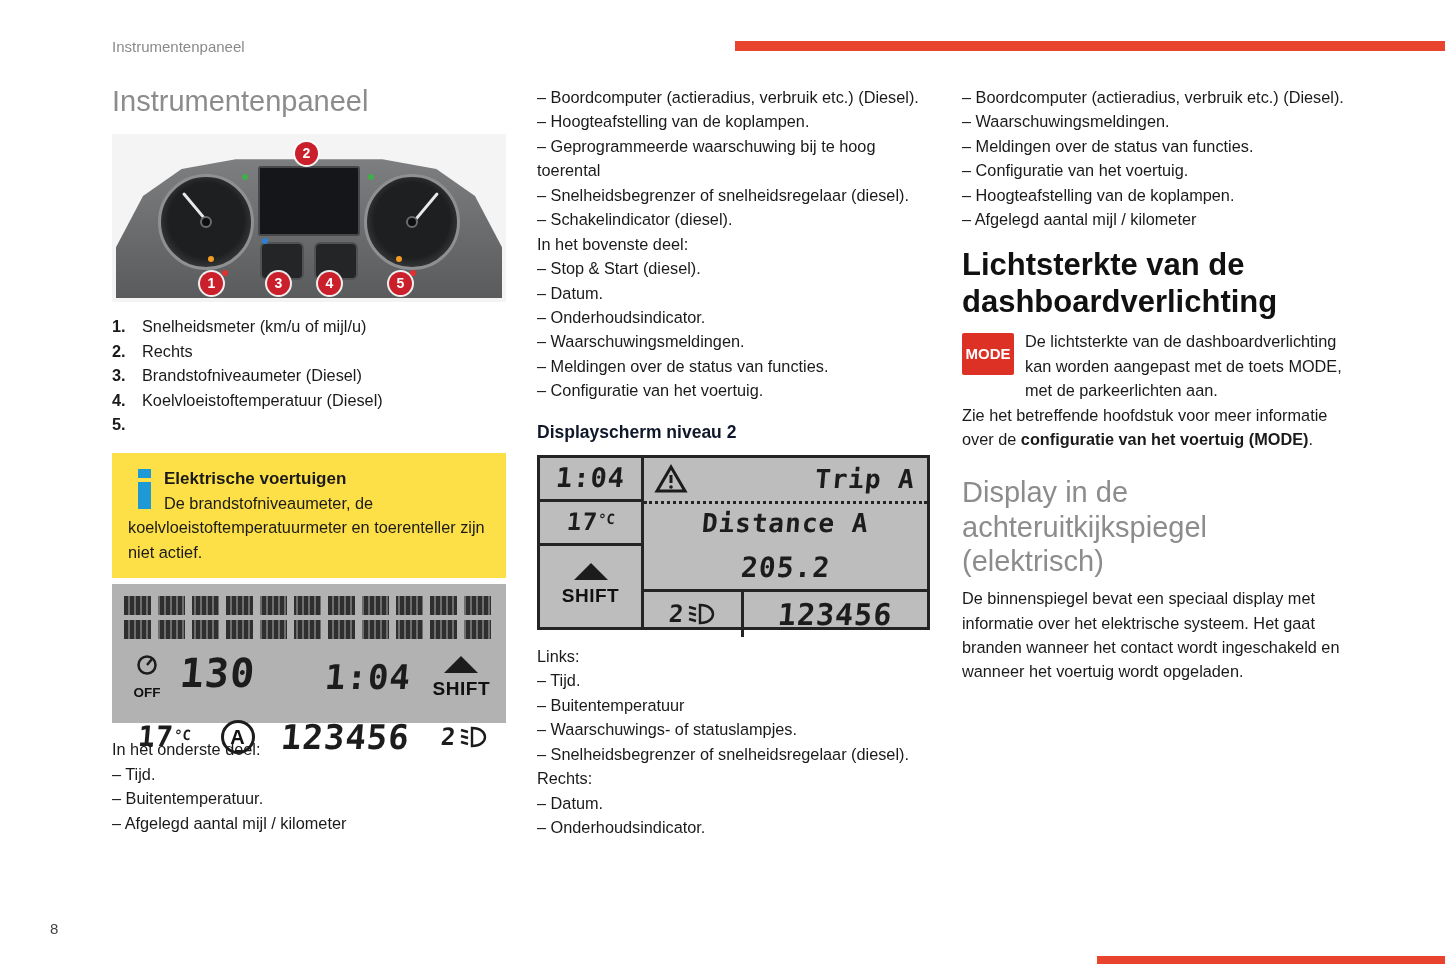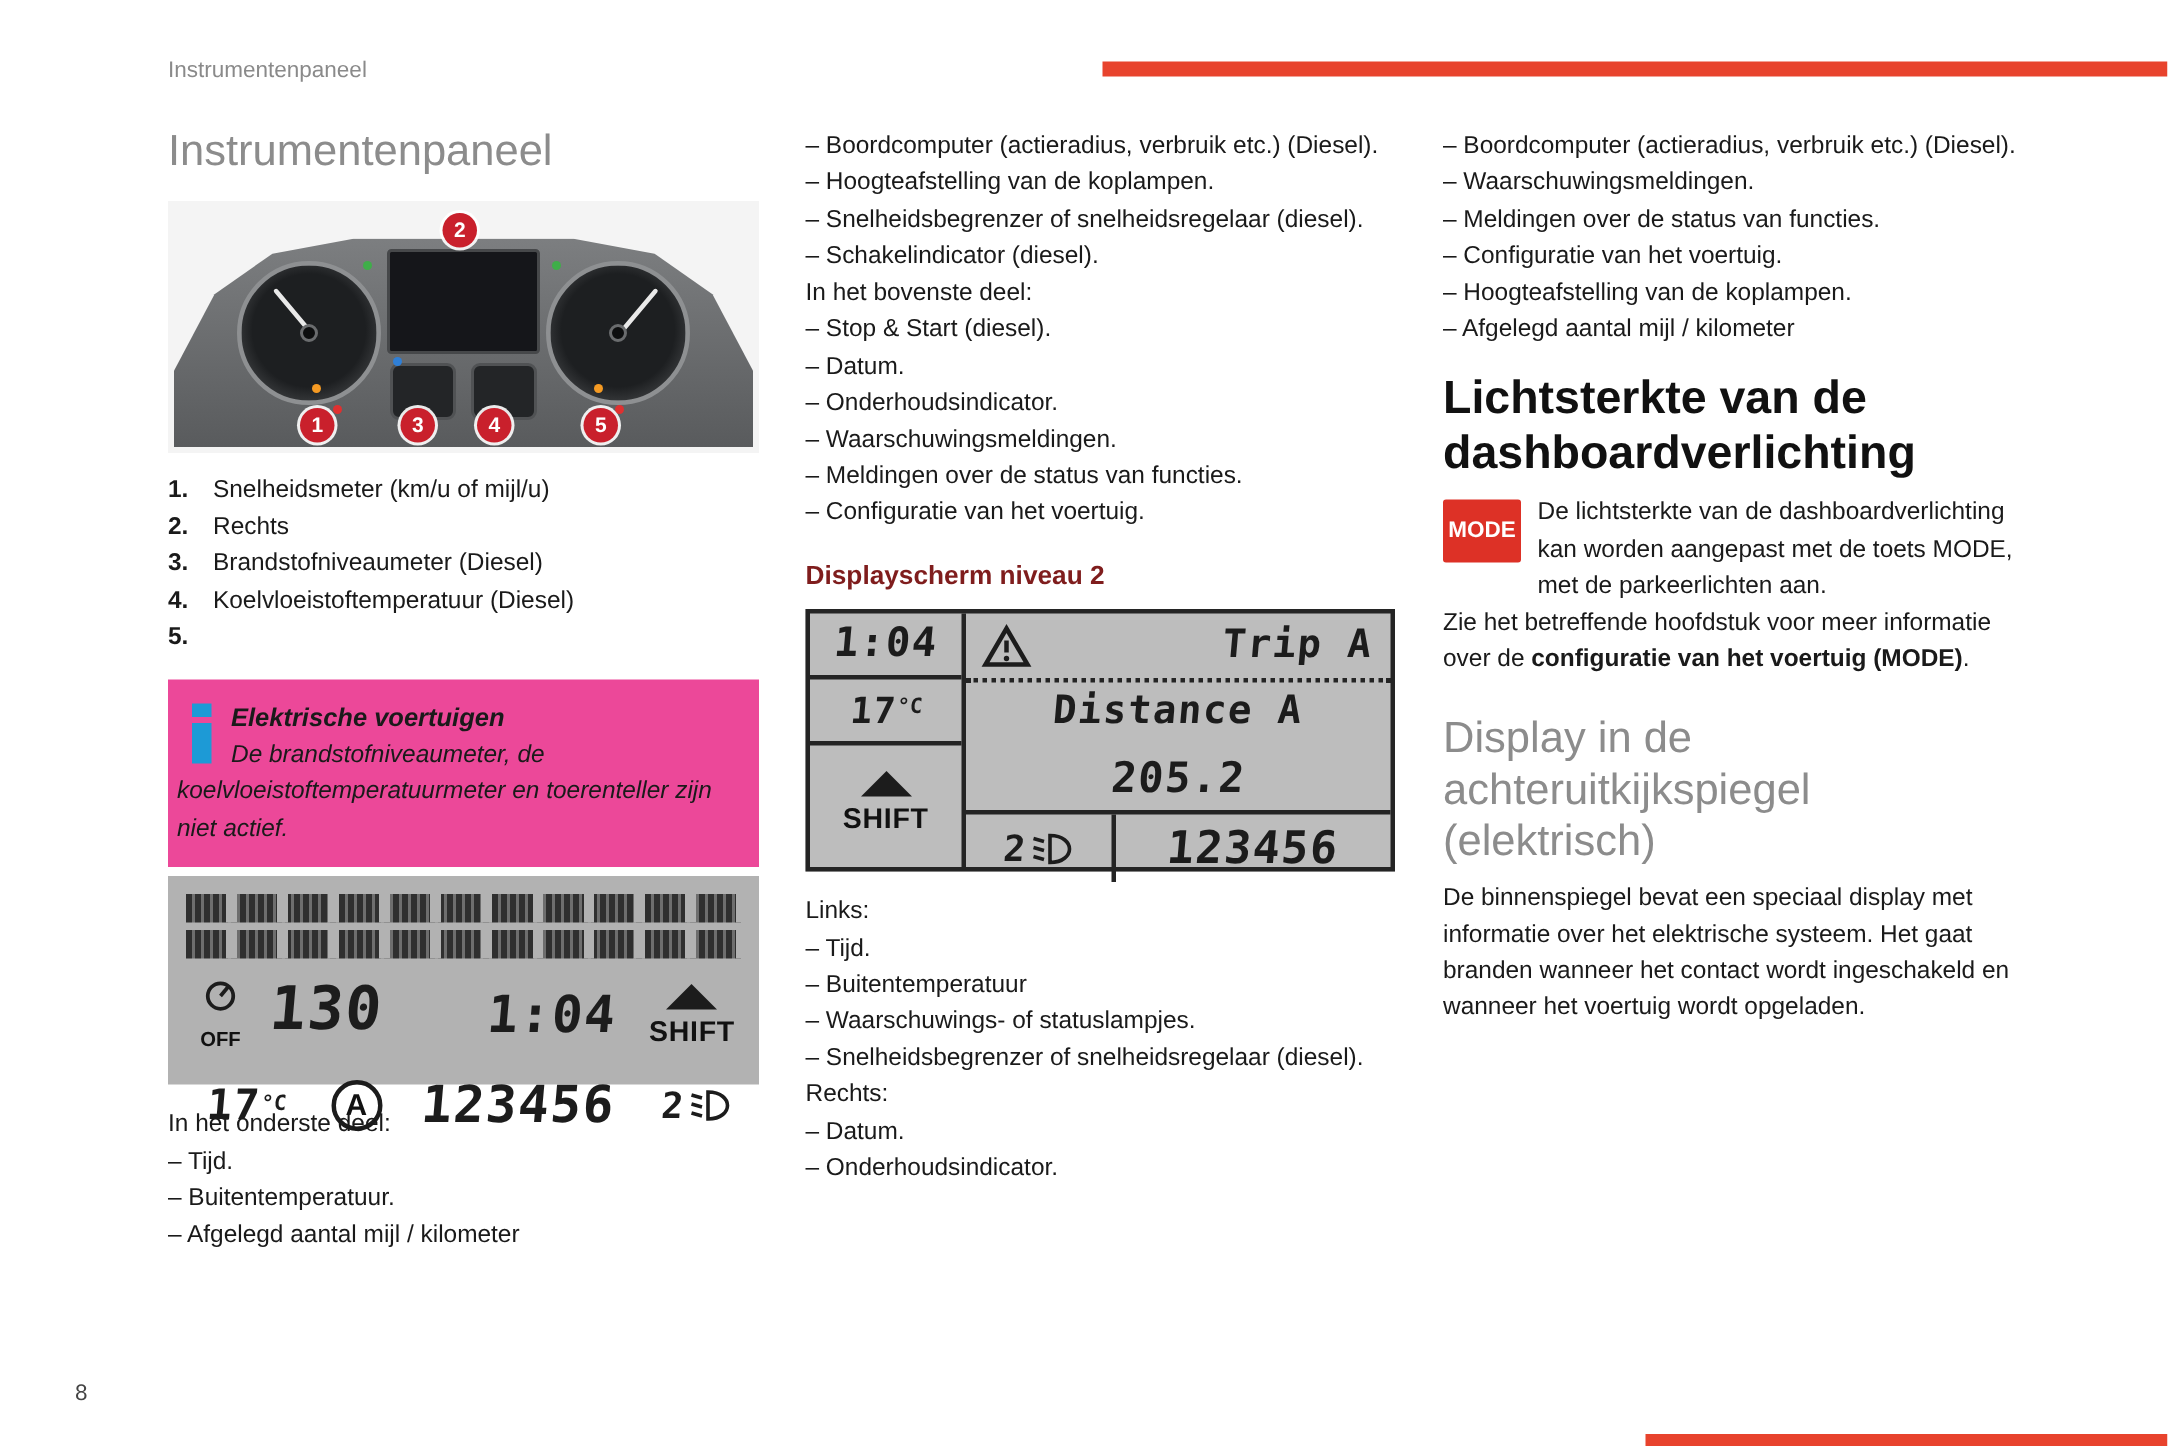--- a/index.html
+++ b/index.html
@@ -13,21 +13,21 @@
   .top-bar { position:absolute; left:735px; top:41px; width:710px; height:10px; background:var(--accent-red,#e8432d); }
   .bottom-bar { position:absolute; left:1097px; top:956px; width:348px; height:8px; background:var(--accent-red,#e8432d); }
   .page-number { position:absolute; left:50px; top:918px; font-size:15px; color:#444; }
 
   .col { position:absolute; top:85px; width:394px; }
   #col1 { left:112px; }
   #col2 { left:537px; width:393px; }
   #col3 { left:962px; }
 
   .main-title { font-size:29px; font-weight:400; color:#8c8c8c; line-height:1.15; margin-bottom:16px; }
-  .sub-heading { font-size:17.5px; font-weight:bold; color:#7f1d1d; margin:16px 0 10px; }
+  .sub-heading { font-size:17.5px; font-weight:bold; color:#0f172a; margin:16px 0 10px; }
   .h-dark { font-size:31px; font-weight:bold; color:#111; line-height:1.22; margin:14px 0 8px; }
   .h-gray { font-size:29px; font-weight:400; color:#8c8c8c; line-height:1.18; margin:24px 0 8px; }
 
   .plain-list div { }
   .legend-row { display:flex; }
   .legend-num { width:30px; font-weight:bold; flex:0 0 30px; }
 
   
   .cluster { position:relative; width:394px; height:168px; background:#f4f4f4; margin:10px 0 12px; overflow:hidden; }
   .cluster-body { position:absolute; left:4px; right:4px; top:22px; bottom:4px;
@@ -48,21 +48,21 @@
     border:2px solid #505254; border-radius:6px; }
   .mini-dial-1 { left:148px; } .mini-dial-2 { left:202px; }
   .dot { position:absolute; width:6px; height:6px; border-radius:50%; }
   .dot-g { background:#3fae49; } .dot-o { background:#f59a23; } .dot-r { background:#e03030; } .dot-b { background:#2f7fd6; }
   .callout { position:absolute; width:23px; height:23px; border-radius:50%;
     background:var(--callout-red,#c9202c); color:#fff; font-weight:bold; font-size:14px;
     display:flex; align-items:center; justify-content:center;
     box-shadow:0 0 0 2px rgba(255,255,255,.9); z-index:3; }
 
   
-  .info-box { background:#ec4899; padding:13px 6px 14px; margin:16px 0 6px;font-style:italic; }
+  .info-box { background:#fde047; padding:13px 16px 14px; margin:16px 0 6px; }
   .info-icon { float:left; width:13px; margin:3px 13px 2px 10px; }
   .info-icon .i-dot { width:13px; height:9px; background:var(--info-blue,#1d9ad6); }
   .info-icon .i-stem { width:13px; height:27px; background:var(--info-blue,#1d9ad6); margin-top:4px; }
   .info-title { font-weight:bold; font-size:17px; }
 
   
   .seg { font-family:"DejaVu Sans Mono","Liberation Mono",monospace; font-weight:bold;
     color:#1c1c1c; display:inline-block; transform:skewX(-5deg); letter-spacing:1px; white-space:nowrap; }
   .shift-arrow { width:0; height:0; border-left:17px solid transparent; border-right:17px solid transparent;
     border-bottom:17px solid #1c1c1c; margin:0 auto 2px; }
@@ -207,20 +207,21 @@
     <div>– Tijd.</div>
     <div>– Buitentemperatuur.</div>
     <div>– Afgelegd aantal mijl / kilometer</div>
   </div>
 </div>
 
 <div class="col" id="col2">
   <div class="plain-list">
     <div>– Boordcomputer (actieradius, verbruik etc.) (Diesel).</div>
     <div>– Hoogteafstelling van de koplampen.</div>
+    <div>– Geprogrammeerde waarschuwing bij te hoog toerental</div>
     <div>– Snelheidsbegrenzer of snelheidsregelaar (diesel).</div>
     <div>– Schakelindicator (diesel).</div>
     <div>In het bovenste deel:</div>
     <div>– Stop &amp; Start (diesel).</div>
     <div>– Datum.</div>
     <div>– Onderhoudsindicator.</div>
     <div>– Waarschuwingsmeldingen.</div>
     <div>– Meldingen over de status van functies.</div>
     <div>– Configuratie van het voertuig.</div>
   </div>

